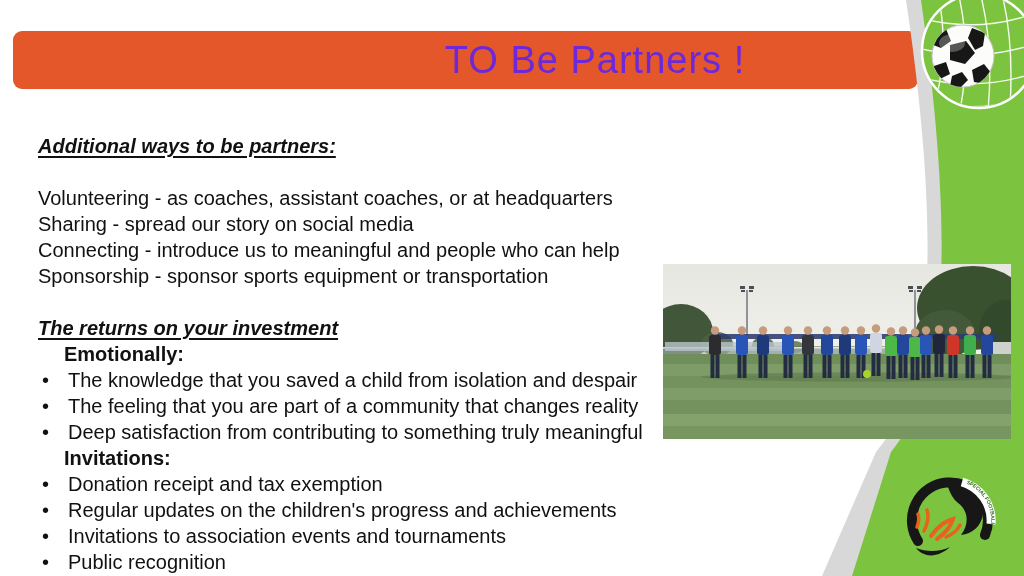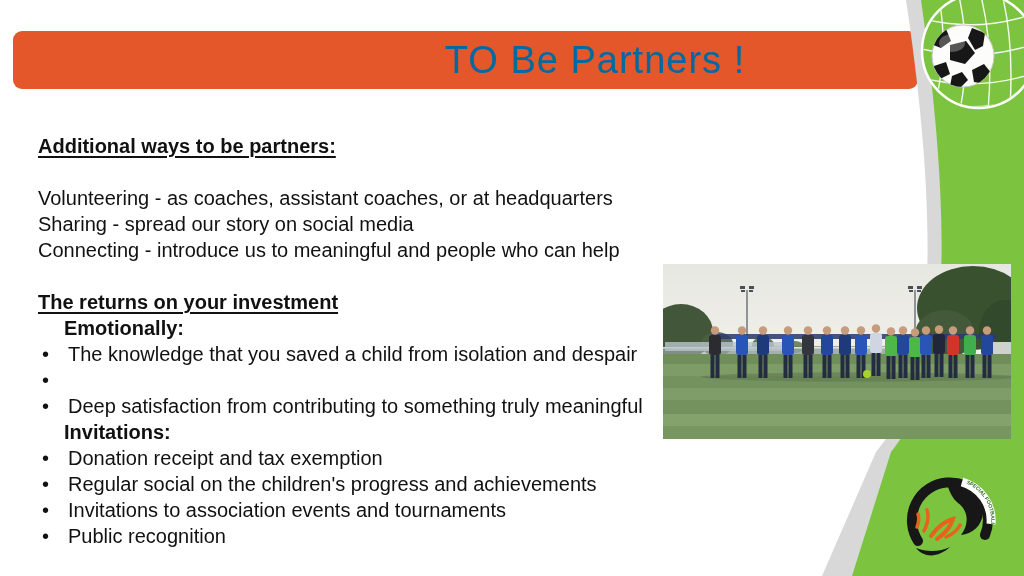--- a/index.html
+++ b/index.html
@@ -7,30 +7,30 @@
     position:relative;width:1024px;height:576px;background:#ffffff;
     overflow:hidden;font-family:"Liberation Sans", sans-serif;color:#111;
   }
   
   .title-bar{
     position:absolute;left:13px;top:31px;width:905px;height:58px;
     background:#E4572B;border-radius:9px;
   }
   .title-text{
     position:absolute;left:340px;top:31px;width:510px;height:58px;
-    line-height:58px;text-align:center;color:#0369a1;font-size:38px;
+    line-height:58px;text-align:center;color:#6d28d9;font-size:38px;
     letter-spacing:1px;white-space:nowrap;
   }
   
   .content{position:absolute;left:38px;top:133px;width:680px;font-size:20px;line-height:26px;}
   .line{height:26px;white-space:nowrap;}
   .sp{height:26px;}
   .b{font-weight:normal;}
   .h{font-weight:bold;}
-  .u{text-decoration:underline;text-decoration-thickness:2px;text-underline-offset:3px;}
+  .u{text-decoration:underline;text-decoration-thickness:2px;text-underline-offset:3px;font-style:italic;}
   .ind{padding-left:6px;margin-left:20px;}
   .bullet{position:relative;padding-left:30px;}
   .blt{position:absolute;left:4px;top:0;}
   
   .bg-right{position:absolute;left:0;top:0;width:1024px;height:576px;pointer-events:none;}
   .photo{position:absolute;left:663px;top:264px;width:348px;height:175px;}
 </style>
 </head>
 <body>
 
@@ -38,29 +38,30 @@
 
   <div class="title-bar"></div>
   <div class="title-text">TO Be Partners !</div>
 
   <div class="content">
     <div class="line h u">Additional ways to be partners:</div>
     <div class="sp"></div>
     <div class="line"><span class="b">Volunteering</span><span> - as coaches, assistant coaches, or at headquarters</span></div>
     <div class="line"><span class="b">Sharing</span><span> - spread our story on social media</span></div>
     <div class="line"><span class="b">Connecting</span><span> - introduce us to meaningful and people who can help</span></div>
+    <div class="line"><span class="b">Sponsorship</span><span> - sponsor sports equipment or transportation</span></div>
     <div class="sp"></div>
     <div class="line h u">The returns on your investment</div>
     <div class="line h ind">Emotionally:</div>
     <div class="line bullet"><span class="blt">•</span><span>The knowledge that you saved a child from isolation and despair</span></div>
-    <div class="line bullet"><span class="blt">•</span></div>
+    <div class="line bullet"><span class="blt">•</span><span>The feeling that you are part of a community that changes reality</span></div>
     <div class="line bullet"><span class="blt">•</span><span>Deep satisfaction from contributing to something truly meaningful</span></div>
     <div class="line h ind">Invitations:</div>
     <div class="line bullet"><span class="blt">•</span><span>Donation receipt and tax exemption</span></div>
-    <div class="line bullet"><span class="blt">•</span><span>Regular social on the children's progress and achievements</span></div>
+    <div class="line bullet"><span class="blt">•</span><span>Regular updates on the children's progress and achievements</span></div>
     <div class="line bullet"><span class="blt">•</span><span>Invitations to association events and tournaments</span></div>
     <div class="line bullet"><span class="blt">•</span><span>Public recognition</span></div>
   </div>
 
   <svg class="bg-right" viewBox="0 0 1024 576" aria-hidden="true">
 
     <path fill="#D8D8D8" d="M 906 0 L 930 0 C 947 120 957 240 946 332 C 938 398 918 432 899 456 L 858 576 L 822 576 L 876 452 C 895 428 915 398 923 332 C 934 240 924 120 906 0 Z"></path>
 
     <path fill="#7CC43F" d="M 921 0 C 938 120 948 240 937 330 C 929 395 910 428 891 452 L 852 576 L 1024 576 L 1024 0 Z"></path>
 

